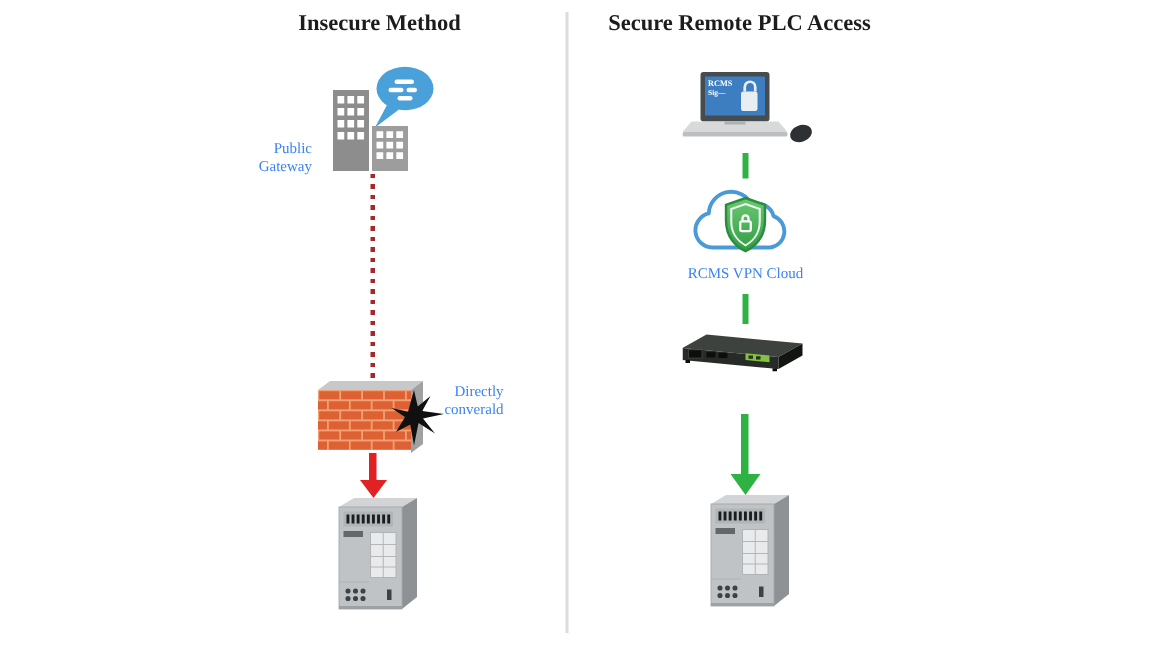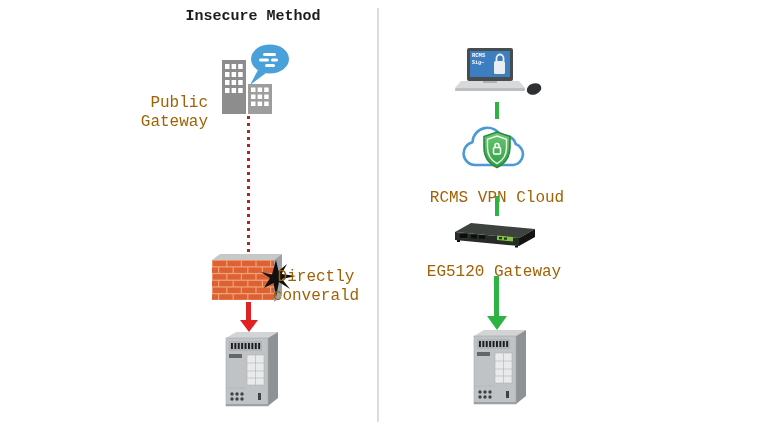--- a/index.html
+++ b/index.html
@@ -1,23 +1,23 @@
 <!DOCTYPE html>
 <html><head>
 <meta charset="utf-8">
 <style>
   html,body{margin:0;padding:0;background:#fff;}
   #canvas{
     position:relative;width:744px;height:432px;background:#ffffff;
-    font-family:Liberation Mono, monospace;overflow:hidden;
+    font-family:Liberation Serif, serif;overflow:hidden;
   }
   .abs{position:absolute;}
   .title{font-weight:700;font-size:15px;color:#1c1c1c;white-space:nowrap;transform:translateX(-50%);}
-  .label{font-size:16px;color:#a16207;line-height:1.18;}
-  .centered{transform:translateX(-50%);text-align:center;white-space:nowrap;margin-top:12px;}
+  .label{font-size:10px;color:#3b82f6;line-height:1.18;}
+  .centered{transform:translateX(-50%);text-align:right;white-space:nowrap;}
   .divider{left:377px;top:8px;width:2px;height:414px;background:#dcdcdc;}
   
   .dotted-line{
     left:247px;top:116px;width:3px;height:136px;
     background-image:repeating-linear-gradient(to bottom,#a8282a 0 3px,transparent 3px 7px);
   }
   
   .red-shaft{left:246px;top:302px;width:5px;height:19px;background:#e02222;}
   .red-head{left:240px;top:320px;width:0;height:0;
     border-left:9px solid transparent;border-right:9px solid transparent;border-top:12px solid #e02222;}
@@ -158,20 +158,21 @@
         <circle cx="20" cy="64" r="1.7"></circle>
       <circle cx="10" cy="69" r="1.7"></circle>
         <circle cx="15" cy="69" r="1.7"></circle>
         <circle cx="20" cy="69" r="1.7"></circle>
     </g>
     <rect x="36" y="63" width="3" height="7" fill="#3f4244"></rect>
     <rect x="4" y="74" width="42" height="2" fill="#9ea1a3"></rect>
   </svg>
 
 
+  <div class="abs title" style="left:493px;top:8px;">Secure Remote PLC Access</div>
 
   <svg class="abs" style="left:455px;top:48px;" width="90" height="50" viewBox="0 0 90 50">
     <rect x="12" y="0" width="46" height="33" rx="2" fill="#474c4f"></rect>
     <rect x="15" y="3" width="40" height="26" fill="#3d7ec0"></rect>
     <rect x="39" y="13" width="11" height="13" rx="1.5" fill="#e9eef3"></rect>
     <path d="M41.5,13 v-3 a3.5,3.5 0 0 1 7,0 v3" fill="none" stroke="#e9eef3" stroke-width="1.8"></path>
     <polygon points="6,33 64,33 70,40 0,40" fill="#d7d9da"></polygon>
     <rect x="0" y="40" width="70" height="3" rx="1" fill="#bcbfc1"></rect>
     <rect x="28" y="33" width="14" height="2" fill="#aeb1b3"></rect>
     <ellipse cx="79" cy="41" rx="7.5" ry="5.5" fill="#2d3133" transform="rotate(-20 79 41)"></ellipse>
@@ -206,21 +207,20 @@
     <rect x="4" y="13.2" width="9" height="5.5" fill="#0c0e0c" stroke="#4a4e4a" stroke-width="0.5"></rect>
     <rect x="16" y="14.8" width="6" height="3.5" fill="#0c0e0c"></rect>
     <rect x="24" y="15.2" width="6" height="3.5" fill="#0c0e0c"></rect>
     <polygon points="42,15.5 58,17 58,21.5 42,20" fill="#82c341"></polygon>
     <rect x="44" y="17" width="3" height="2.2" fill="#273313"></rect>
     <rect x="49" y="17.5" width="3" height="2.2" fill="#273313"></rect>
     <rect x="2" y="20" width="3" height="2" fill="#0c0e0c"></rect>
     <rect x="60" y="25.5" width="3" height="2" fill="#0c0e0c"></rect>
   </svg>
 
-  <div class="abs label centered" style="left:494px;top:251px;">EG5120 Gateway</div>
 
   <div class="abs green-shaft"></div>
   <div class="abs green-head"></div>
 
   <svg class="abs" style="left:470px;top:328px;" width="56" height="80" viewBox="0 0 56 80">
     <polygon points="4,8 14,2 56,2 46,8" fill="#d2d4d5"></polygon>
     <polygon points="46,8 56,2 56,68 46,76" fill="#8f9294"></polygon>
     <rect x="4" y="8" width="42" height="68" fill="#c0c3c5" stroke="#a6a9ab" stroke-width="0.6"></rect>
     <rect x="7" y="11" width="33" height="10" fill="#b2b5b7"></rect>
     <g fill="#1a1c1e">

